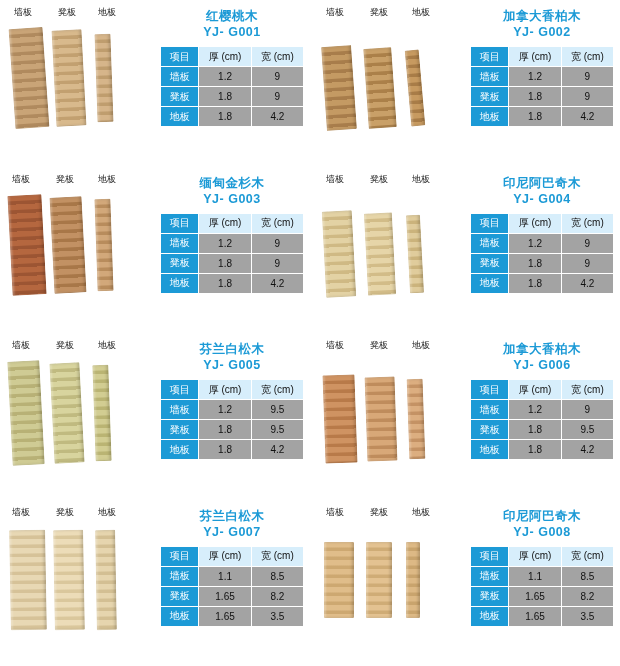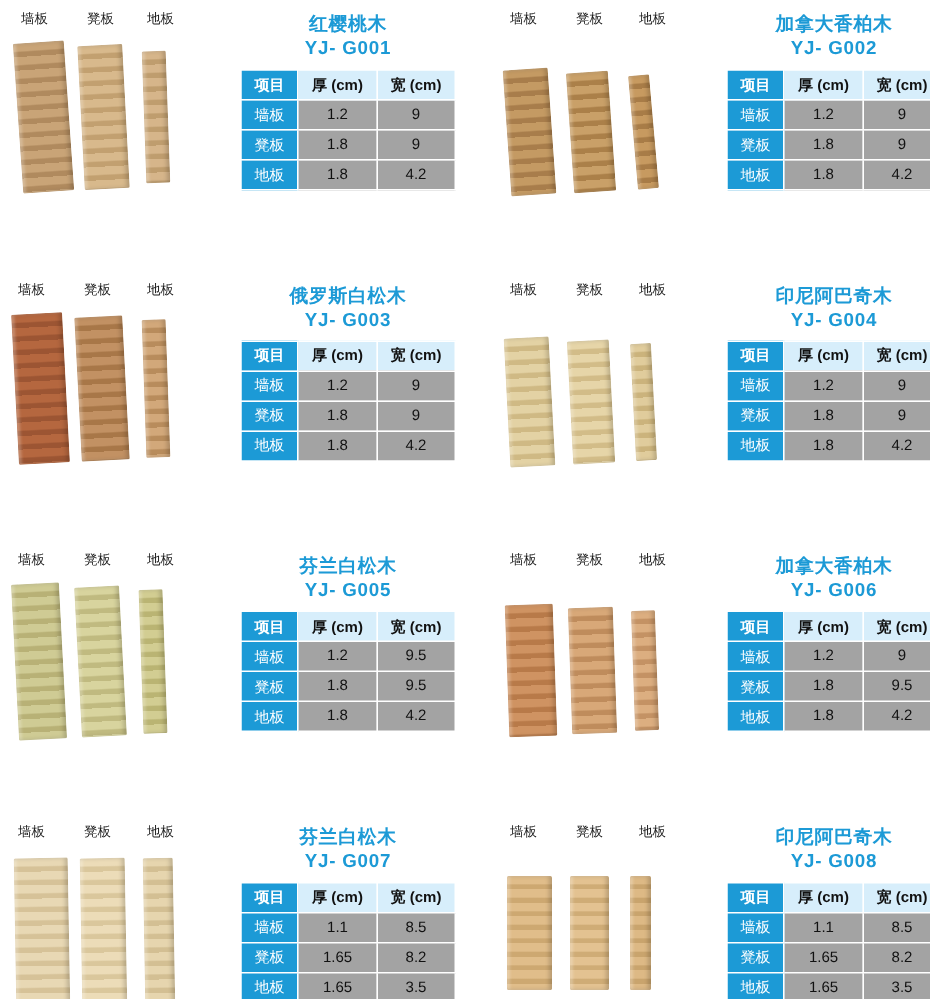--- a/index.html
+++ b/index.html
@@ -13,21 +13,20 @@
     font-family: "Liberation Sans", "DejaVu Sans", sans-serif;
     position: relative;
     overflow: hidden;
   }
   .grid {
     display: grid;
     grid-template-columns: 310px 310px;
     grid-template-rows: repeat(4, 166.5px);
     width: 620px;
     height: 666px;
-    gap: 14px;
   }
   .cell {
     position: relative;
     box-sizing: border-box;
     padding: 6px 6px 0 6px;
     display: flex;
     flex-direction: row;
   }
   
   .samples {
@@ -94,21 +93,21 @@
     font-size: 10px;
     font-weight: normal;
     text-align: center;
     height: 19px;
     padding: 0;
     color: #111;
   }
   table.spec th {
     background: #1c9ad6;
     color: #ffffff;
-    font-weight: bold;
+    font-weight: normal;
     text-align: center;
   }
   table.spec th.hdr-light {
     background: #d7eefb;
     color: #111;
   }
   table.spec td.rowhdr {
     background: #1c9ad6;
     color: #ffffff;
     width: 38px;
@@ -230,21 +229,21 @@
           <span class="sample-label" style="left: 50px;">凳板</span>
           <span class="sample-label" style="left: 92px;">地板</span>
         </div>
         <div class="boards">
           <div class="board" style="left: 4px; top: 6px; width: 34px; height: 100px; transform: rotate(-3deg); background: repeating-linear-gradient(rgb(181, 103, 63) 0px, rgb(181, 103, 63) 5px, rgb(156, 85, 51) 6px, rgb(156, 85, 51) 9px), linear-gradient(rgb(181, 103, 63), rgb(156, 85, 51)); box-shadow: rgba(0, 0, 0, 0.18) -2px 0px 3px inset, rgba(255, 255, 255, 0.25) 2px 0px 2px inset;"></div>
           <div class="board" style="left: 46px; top: 8px; width: 32px; height: 96px; transform: rotate(-3deg); background: repeating-linear-gradient(rgb(194, 145, 99) 0px, rgb(194, 145, 99) 5px, rgb(168, 119, 72) 6px, rgb(168, 119, 72) 9px), linear-gradient(rgb(194, 145, 99), rgb(168, 119, 72)); box-shadow: rgba(0, 0, 0, 0.18) -2px 0px 3px inset, rgba(255, 255, 255, 0.25) 2px 0px 2px inset;"></div>
           <div class="board" style="left: 90px; top: 10px; width: 16px; height: 92px; transform: rotate(-2deg); background: repeating-linear-gradient(rgb(210, 168, 122) 0px, rgb(210, 168, 122) 5px, rgb(184, 140, 92) 6px, rgb(184, 140, 92) 9px), linear-gradient(rgb(210, 168, 122), rgb(184, 140, 92)); box-shadow: rgba(0, 0, 0, 0.18) -2px 0px 3px inset, rgba(255, 255, 255, 0.25) 2px 0px 2px inset;"></div>
         </div>
       </div>
       <div class="info">
-        <div class="title">俄罗斯白松木</div>
+        <div class="title">缅甸金杉木</div>
         <div class="code">YJ- G003</div>
         <table class="spec">
           <colgroup>
             <col class="c1">
             <col class="c2">
             <col class="c3">
           </colgroup>
           <thead>
             <tr>
               <th>项目</th>

